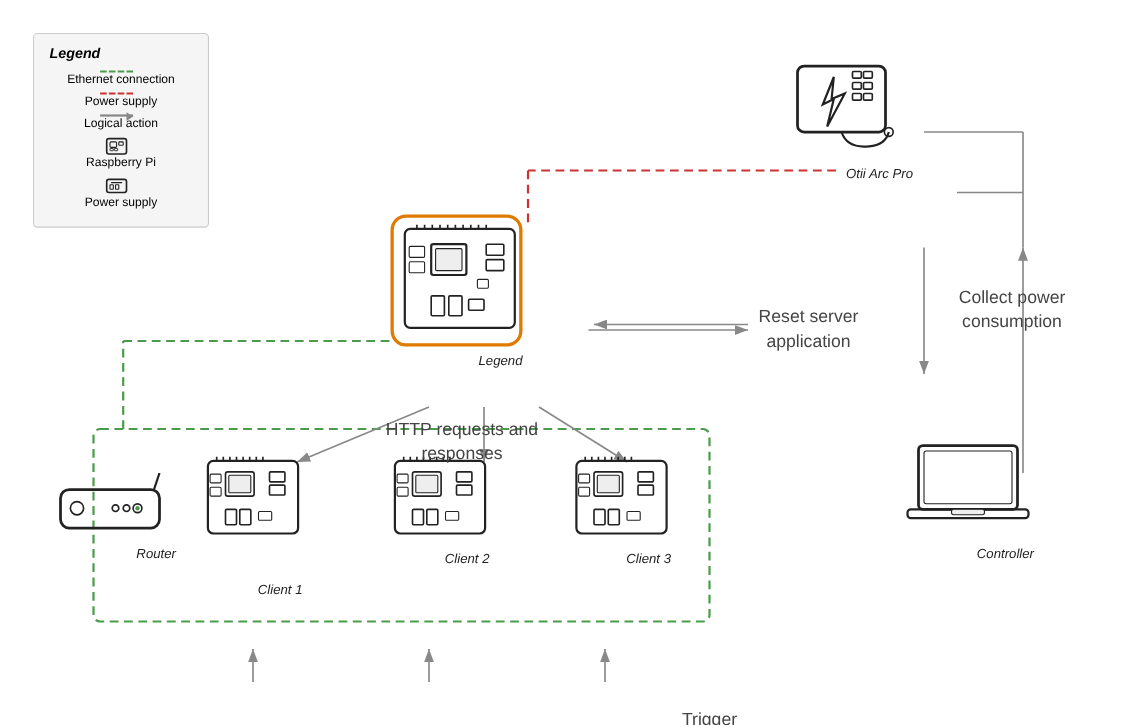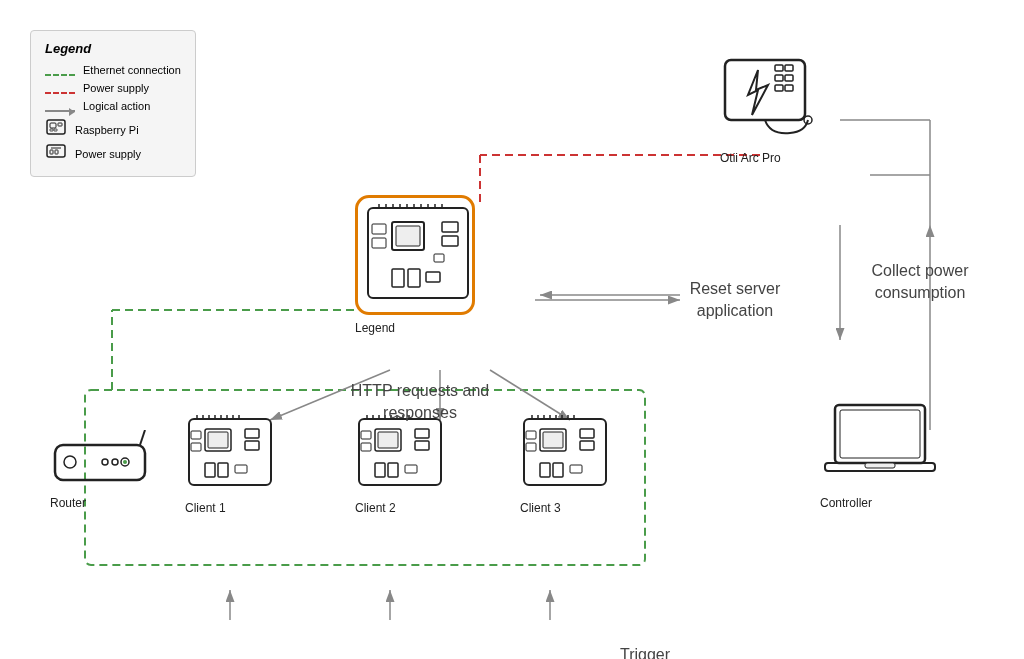--- a/index.html
+++ b/index.html
@@ -28,23 +28,24 @@
       min-width: 160px;
     }
     .legend-title {
       font-weight: bold;
       font-size: 13px;
       margin-bottom: 8px;
       font-style: italic;
     }
     .legend-item {
       display: flex;
-      align-items: flex-end;
+      align-items: center;
       margin-bottom: 6px;
       font-size: 11px;
+      flex-direction: column;
     }
     .legend-line {
       width: 30px;
       height: 2px;
       margin-right: 8px;
       flex-shrink: 0;
     }
     .legend-line.green-dash {
       border-top: 2px dashed #4a9c4a;
     }
@@ -72,21 +73,22 @@
       display: flex;
       align-items: center;
       justify-content: center;
     }
 
     
     .device {
       position: absolute;
       display: flex;
       flex-direction: column;
-      align-items: flex-start;
+      align-items: flex-end;
+      font-style: italic;
     }
     .device-label {
       font-size: 12px;
       margin-top: 6px;
       text-align: center;
       color: #222;
     }
 
     
     #connections {
@@ -246,21 +248,21 @@
         <rect x="62" y="68" width="14" height="10" rx="1" fill="none" stroke="#222" stroke-width="1.5"></rect>
 
         <rect x="70" y="50" width="10" height="8" rx="1" fill="none" stroke="#222" stroke-width="1"></rect>
         <rect x="8" y="20" width="14" height="10" rx="1" fill="none" stroke="#222" stroke-width="1"></rect>
         <rect x="8" y="34" width="14" height="10" rx="1" fill="none" stroke="#222" stroke-width="1"></rect>
       </svg>
     </div>
     <div class="device-label">Legend</div>
   </div>
 
-  <div class="device" style="left:185px; top:415px;">
+  <div class="device" style="left:185px; top:415px;gap:28px;">
     <svg width="90" height="80" viewBox="0 0 90 80">
       <rect x="4" y="4" width="82" height="66" rx="5" fill="none" stroke="#222" stroke-width="2"></rect>
       <line x1="12" y1="4" x2="12" y2="0" stroke="#222" stroke-width="1.5"></line>
       <line x1="18" y1="4" x2="18" y2="0" stroke="#222" stroke-width="1.5"></line>
       <line x1="24" y1="4" x2="24" y2="0" stroke="#222" stroke-width="1.5"></line>
       <line x1="30" y1="4" x2="30" y2="0" stroke="#222" stroke-width="1.5"></line>
       <line x1="36" y1="4" x2="36" y2="0" stroke="#222" stroke-width="1.5"></line>
       <line x1="42" y1="4" x2="42" y2="0" stroke="#222" stroke-width="1.5"></line>
       <line x1="48" y1="4" x2="48" y2="0" stroke="#222" stroke-width="1.5"></line>
       <line x1="54" y1="4" x2="54" y2="0" stroke="#222" stroke-width="1.5"></line>

